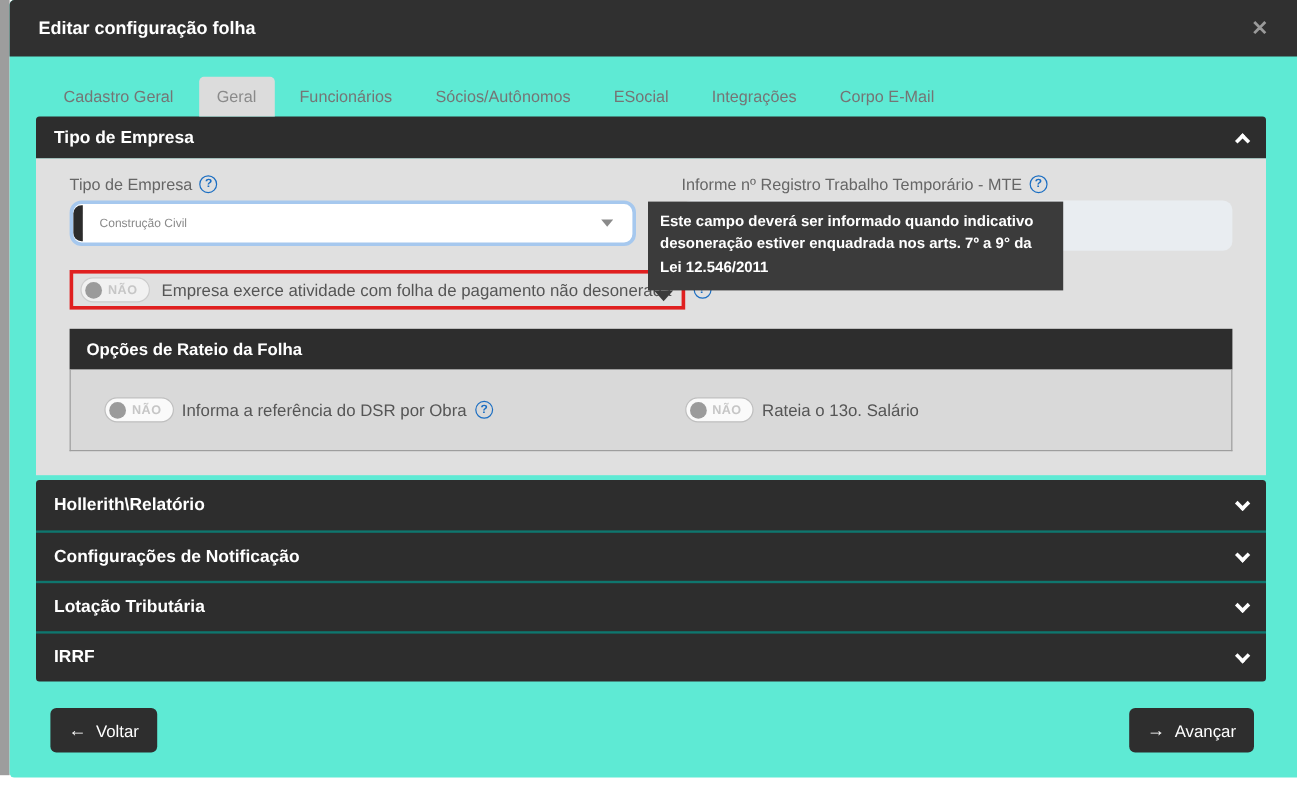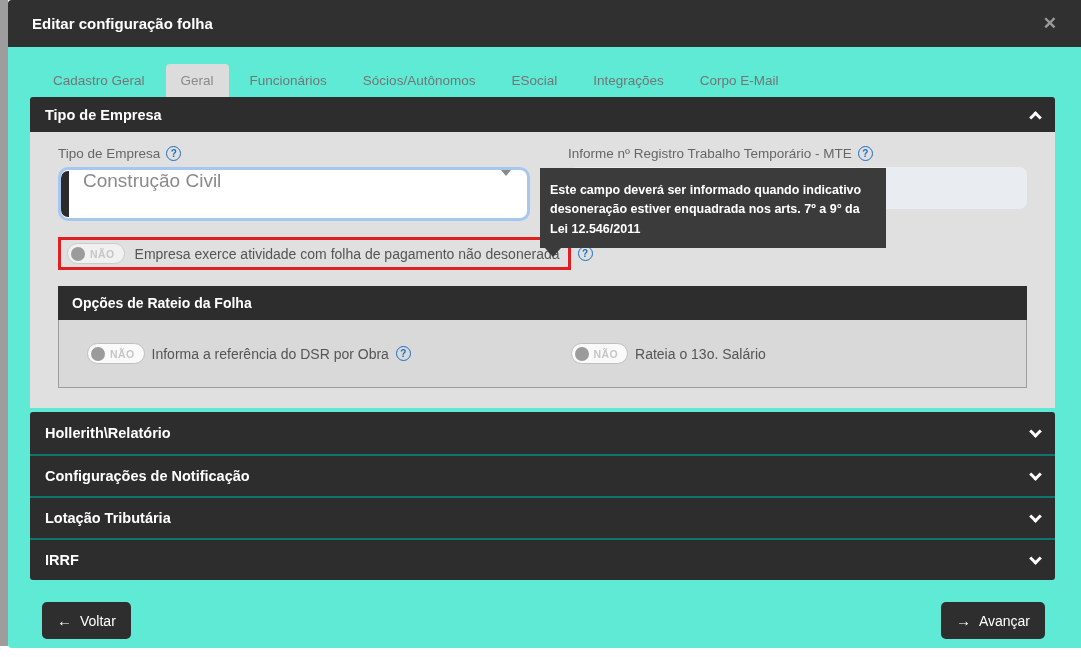--- a/index.html
+++ b/index.html
@@ -33,34 +33,34 @@
   
   .panel { background:#e0e0e0; padding:14px 28px 20px 28px; position:relative; }
   .field-row { display:flex; }
   .col-left { width:472px; }
   .col-right { margin-left:38px; flex:1;text-align:right; }
   .label-row { display:flex; align-items:center; gap:6px; color:#666; font-size:13.5px; margin-bottom:6px; }
   .help-icon { width:15px; height:15px; min-width:15px; border:1.5px solid #1b6ec2; border-radius:50%;
     color:#1b6ec2; font-size:10px; font-weight:700; display:inline-flex; align-items:center;
     justify-content:center; cursor:pointer; background:transparent; }
 
-  .select-box { height:54px; border:3px solid #a6c8ee; border-radius:10px; background:#fff;
-    display:flex; align-items:flex-start; padding:0 16px; color:#8a8a8a; font-size:19px;
+  .select-box { height:38px; border:3px solid #a6c8ee; border-radius:10px; background:#fff;
+    display:flex; align-items:center; padding:0 16px; color:#8a8a8a; font-size:10px;
     position:relative; overflow:hidden; cursor:pointer; }
   .select-dark-edge { position:absolute; left:0; top:1px; bottom:1px; width:8px;
     background:#2b2b2b; border-radius:7px 0 0 7px; }
   .select-text { margin-left:6px; }
   .select-caret { margin-left:auto; width:0; height:0; border-left:5px solid transparent;
     border-right:5px solid transparent; border-top:6px solid #8a8a8a; }
 
   .input-disabled { height:42px; background:#e9edf1; border-radius:8px; width:100%; }
 
   
   .tooltip { position:absolute; left:510px; top:36px; width:346px; background:#3b3b3b;
-    color:#fff; font-size:12.5px; font-weight:700; line-height:1.55; padding:13px 12px 9px 10px; z-index:5; }
+    color:#fff; font-size:12.5px; font-weight:700; line-height:1.55; padding:7px 12px 9px 10px; z-index:5; }
   .tooltip-arrow { position:absolute; left:5px; bottom:-9px; width:0; height:0;
     border-left:8px solid transparent; border-right:8px solid transparent; border-top:9px solid #3b3b3b; }
 
   
   .toggle-row { margin-top:16px; display:flex; align-items:center; gap:7px; }
   .red-box { display:inline-flex; align-items:center; gap:10px; border:3px solid #e02020; padding:3px 8px 3px 6px; }
   .toggle-pill { display:inline-flex; align-items:center; background:#f1f1f1; border:1px solid #cccccc;
     border-radius:11px; height:21px; padding:0 9px 0 3px; cursor:pointer; }
   .toggle-knob { width:14px; height:14px; border-radius:50%; background:#9b9b9b; margin-right:5px; }
   .toggle-state { font-size:10.5px; font-weight:700; color:#c6c6c6; letter-spacing:.4px; }

